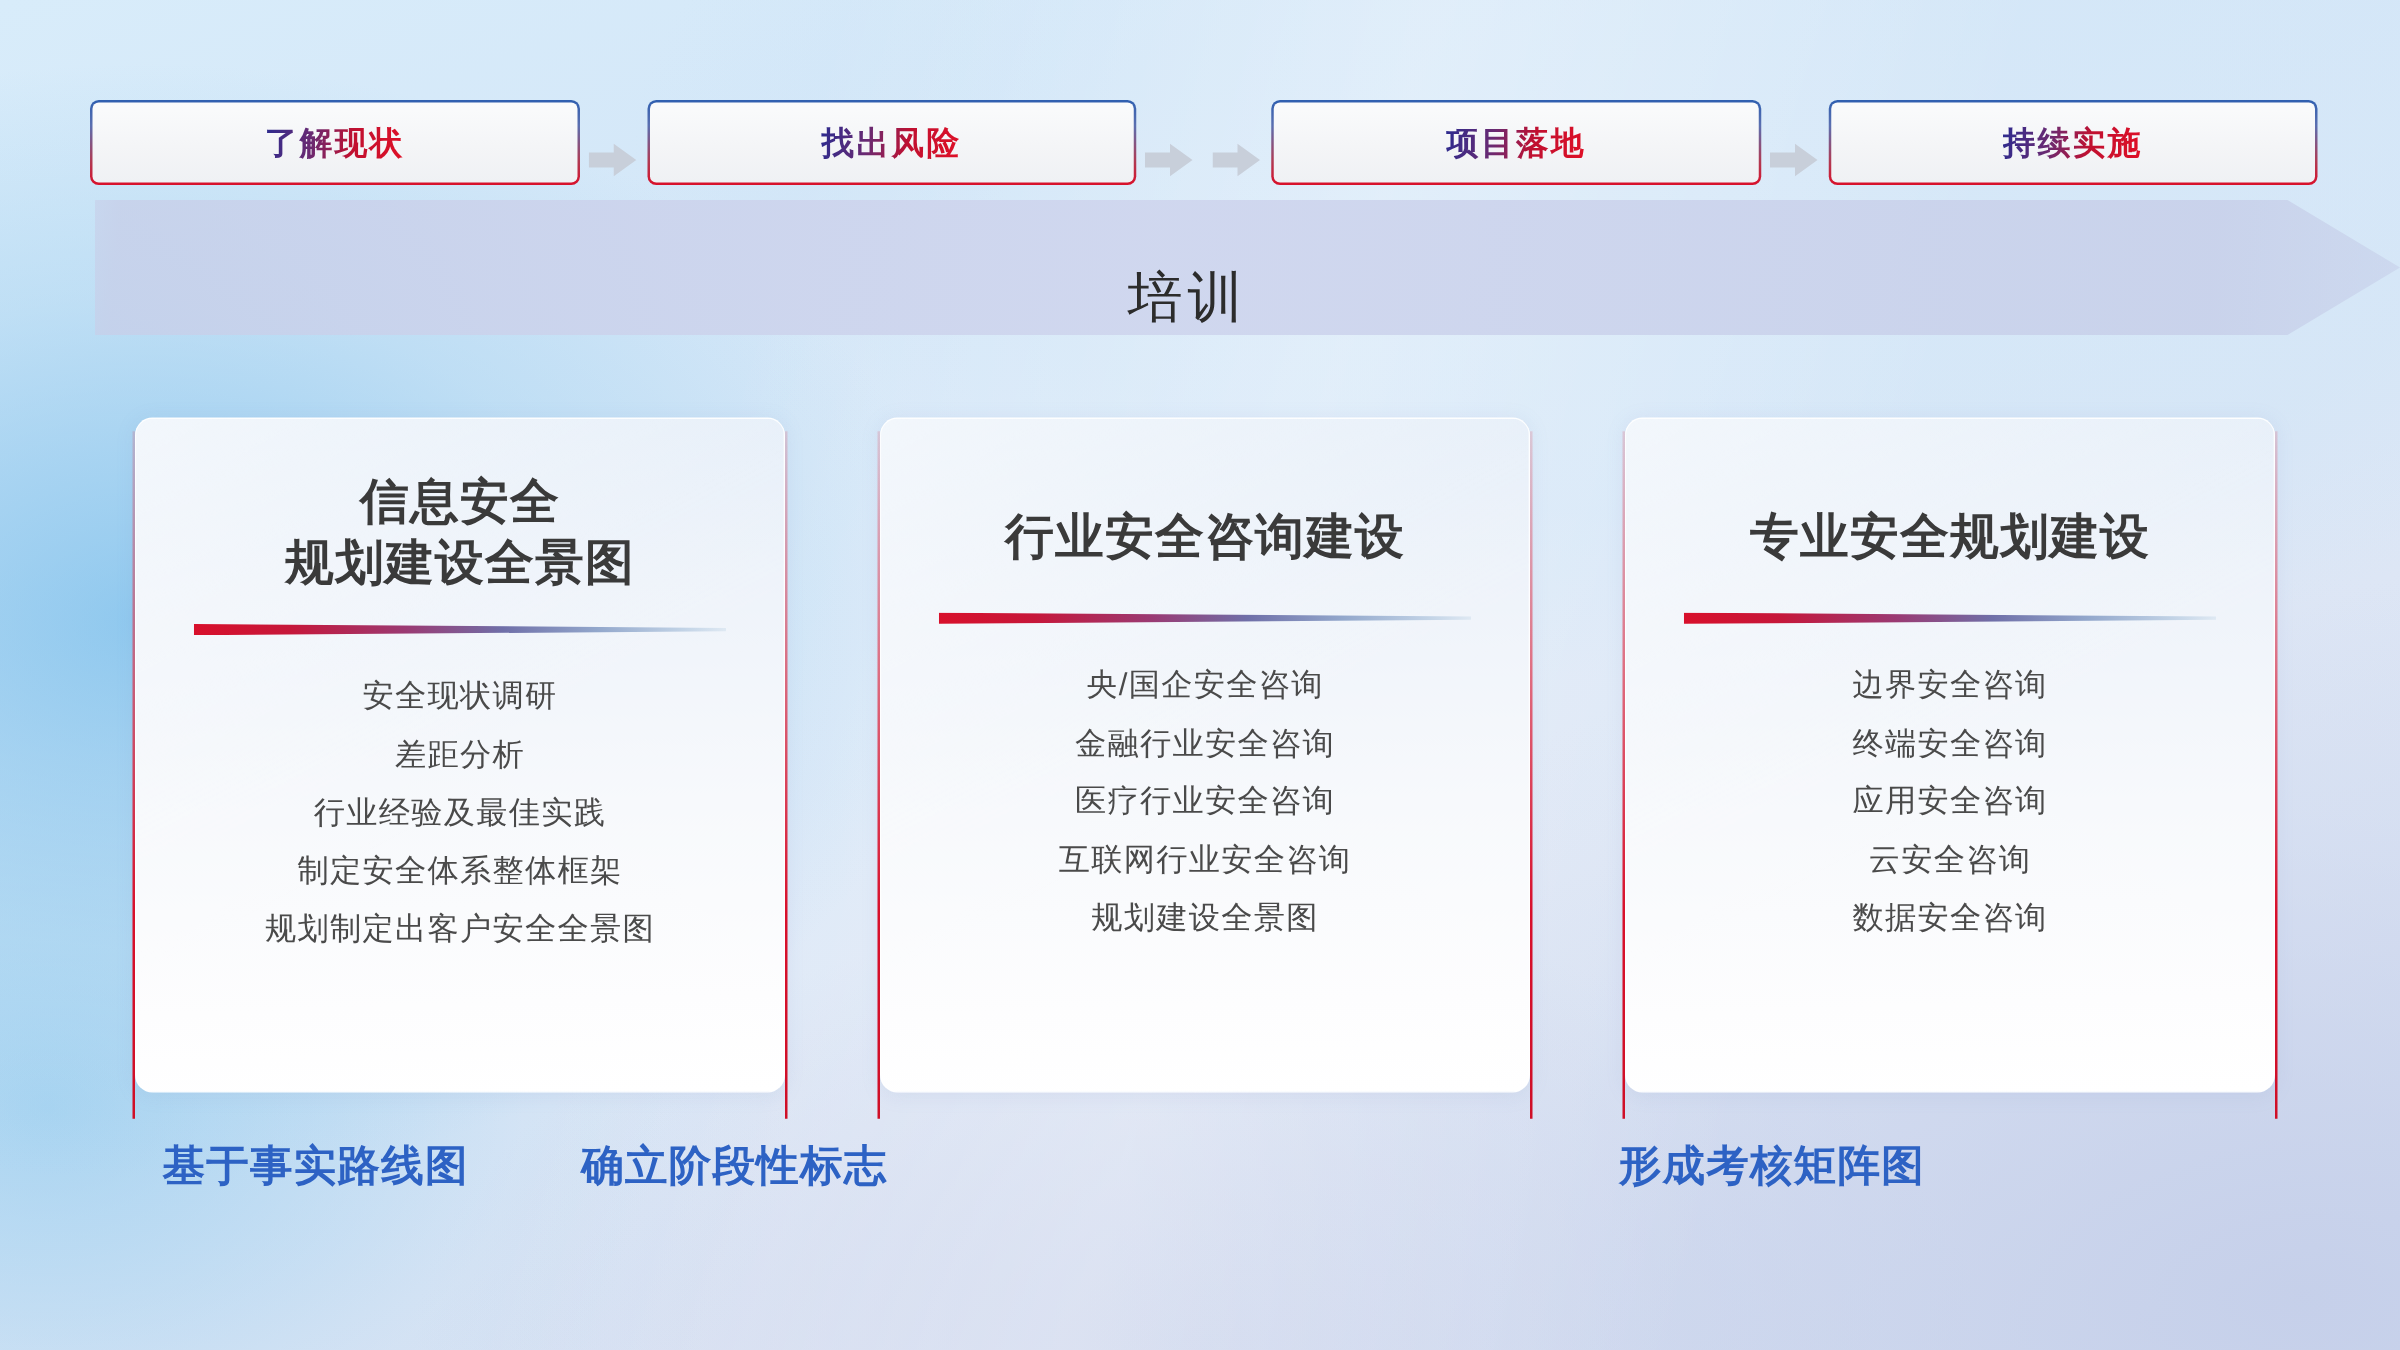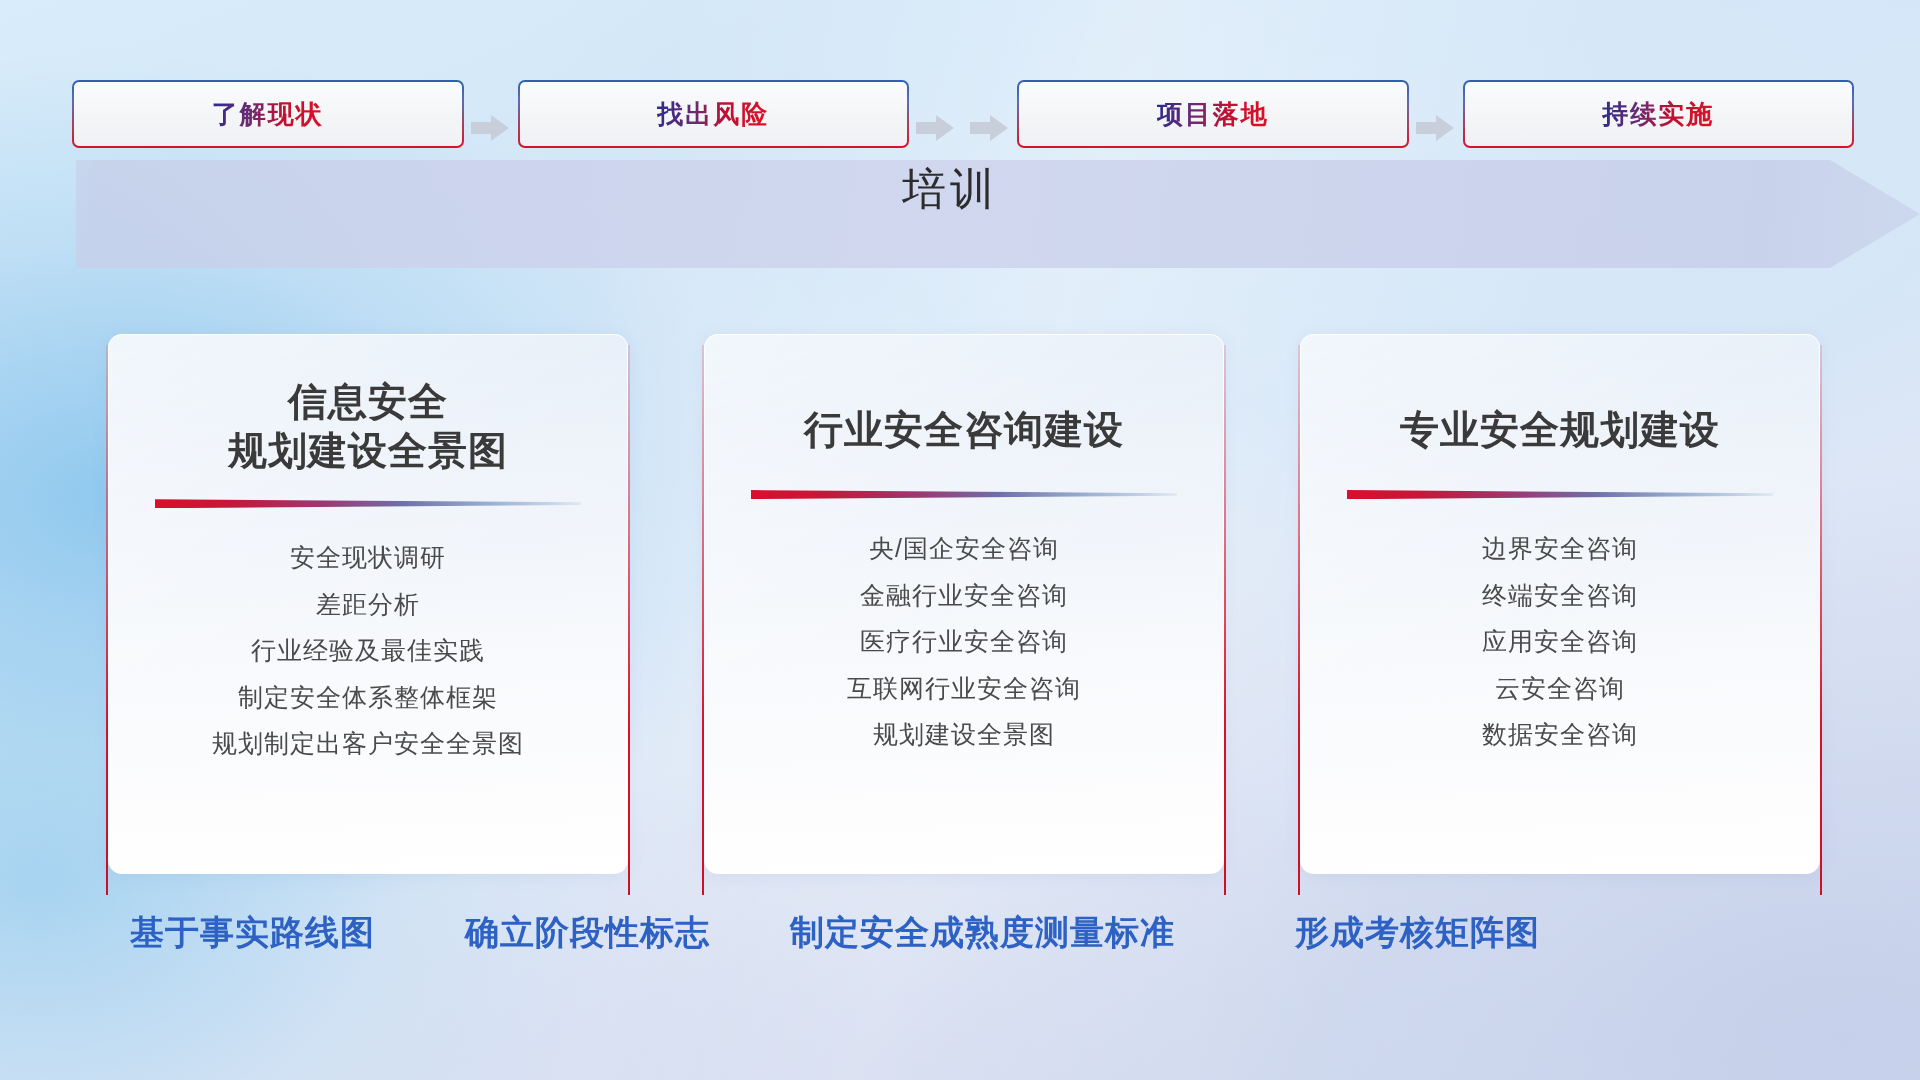--- a/index.html
+++ b/index.html
@@ -101,21 +101,21 @@
        rgba(207,214,238,0.95) 48%,
        rgba(203,211,236,0.92) 72%,
        rgba(199,207,233,0.85) 92%,
        rgba(197,205,232,0.55) 100%);
     clip-path: polygon(76px 0, 1830px 0, 1920px 54px, 1830px 108px, 76px 108px, 76px 0);
   }
   #banner-text {
     position: absolute;
     inset: 0;
     display: flex;
-    align-items: flex-start;
+    align-items: flex-end;
     justify-content: center;
     padding-right: 20px;
   }
   #banner-text span {
     font-size: 44px;
     font-weight: 400;
     color: #2c2c2c;
     letter-spacing: 4px;
   }
 
@@ -314,15 +314,14 @@
         <li>应用安全咨询</li>
         <li>云安全咨询</li>
         <li>数据安全咨询</li>
       </ul>
     </div>
   </div>
 
 <div id="footnotes">
     <div class="footnote" style="left: 130px;">基于事实路线图</div>
     <div class="footnote" style="left: 465px;">确立阶段性标志</div>
-    <div class="footnote" style="left: 790px;">制定安全成熟度测量标准</div>
     <div class="footnote" style="left: 1295px;">形成考核矩阵图</div>
   </div>
 
 </body></html>

